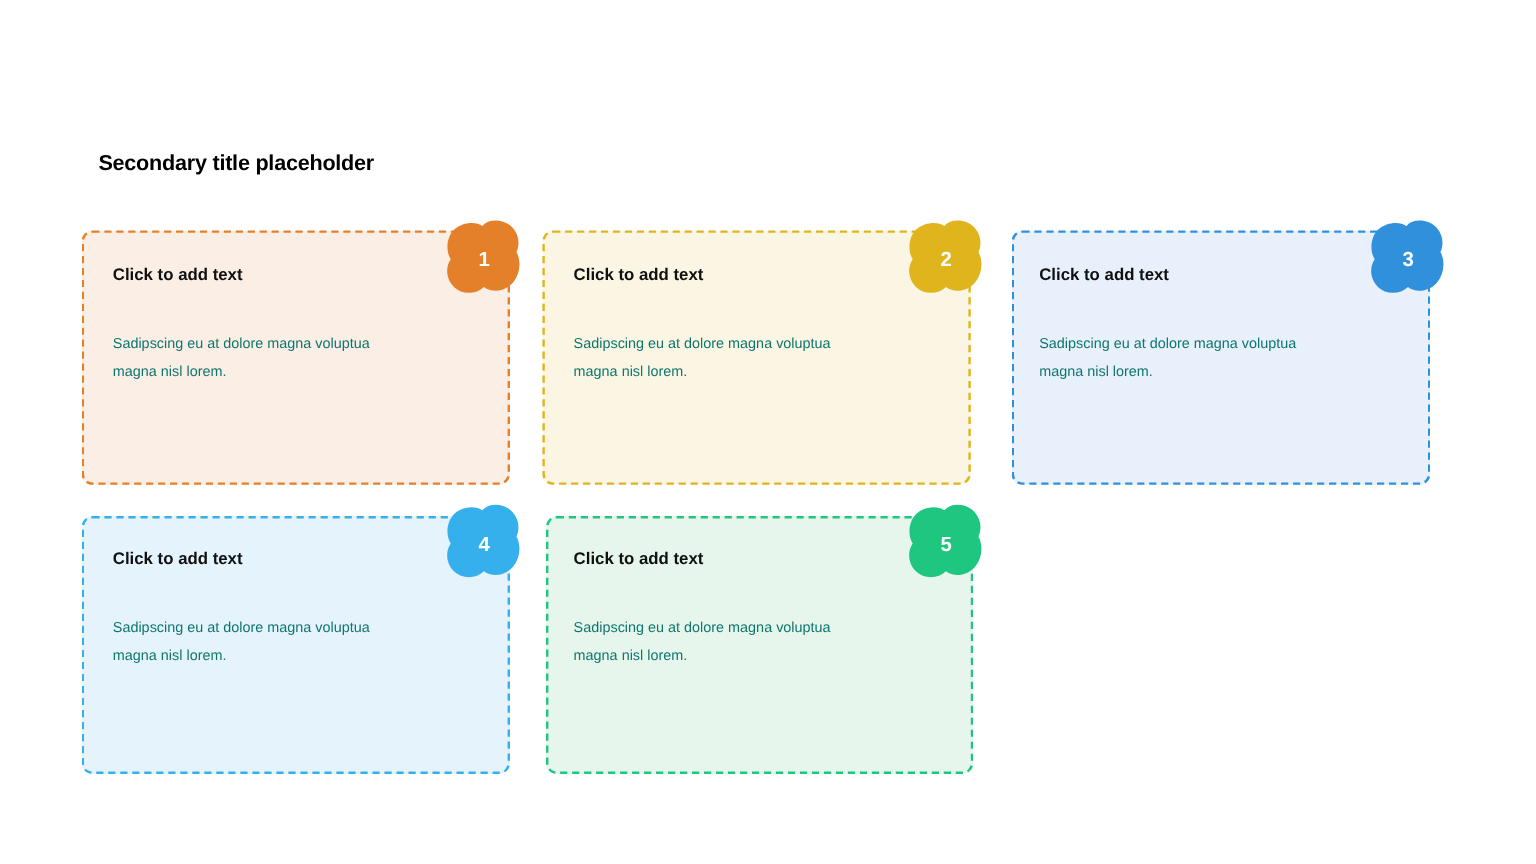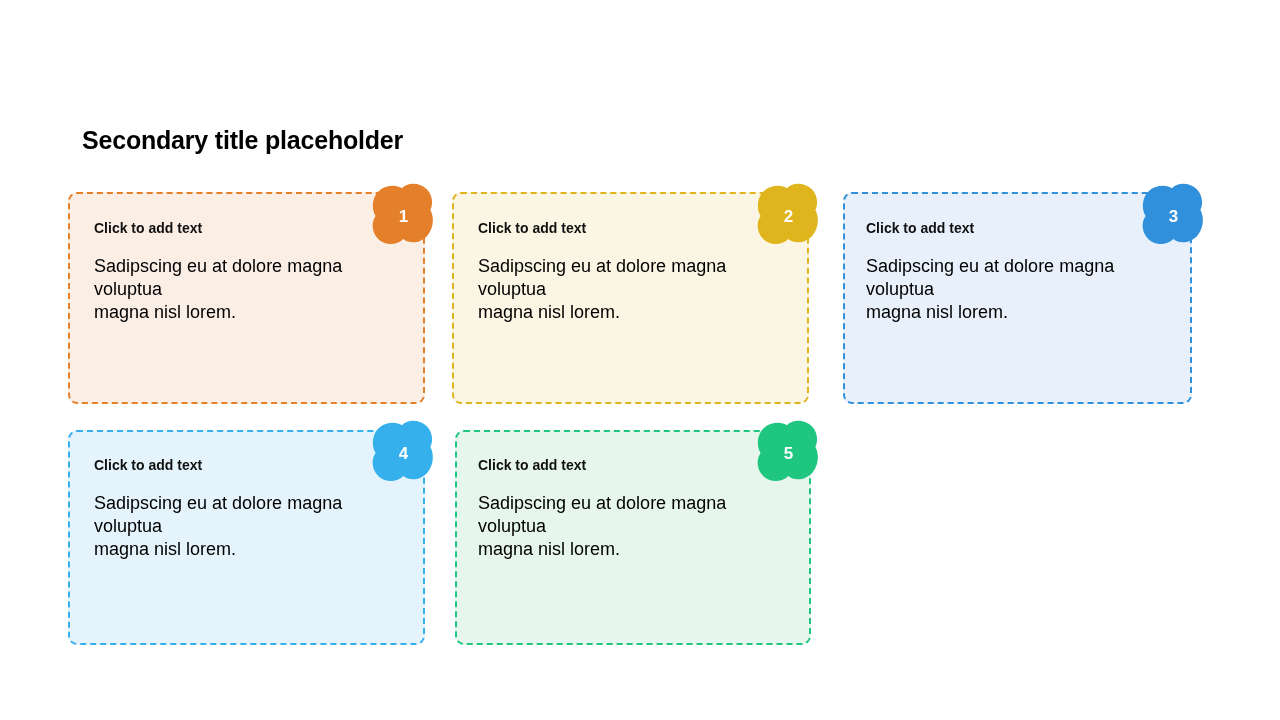--- a/index.html
+++ b/index.html
@@ -19,21 +19,21 @@
     position: absolute;
     left: 0; top: 0;
     width: 1280px;
     height: 720px;
   }
 
   #page-title {
     position: absolute;
     left: 82px;
     top: 126px;
-    font-size: 25px;
+    font-size: 18px;
     font-weight: bold;
     color: #000000;
     letter-spacing: -0.2px;
     white-space: nowrap;
   }
 
   .card {
     position: absolute;
     box-sizing: border-box;
     border-style: dashed;
@@ -50,24 +50,25 @@
   .card-title {
     position: absolute;
     font-size: 14px;
     font-weight: bold;
     color: #101010;
     white-space: nowrap;
   }
 
   .card-body {
     position: absolute;
-    font-size: 18px;
+    font-size: 12px;
     line-height: 23px;
-    color: #000000;
+    color: #0f766e;
     white-space: pre-line;
+    margin-top: 20px;
   }
 
   
   #card-1 {
     left: 68px; top: 192px; width: 357px; height: 212px;
     background: #FBEEE5;
     border-color: #E4802A;
   }
   #card-1 .card-title { left: 24px; top: 26px; }
   #card-1 .card-body  { left: 24px; top: 61px; width: 300px; }

